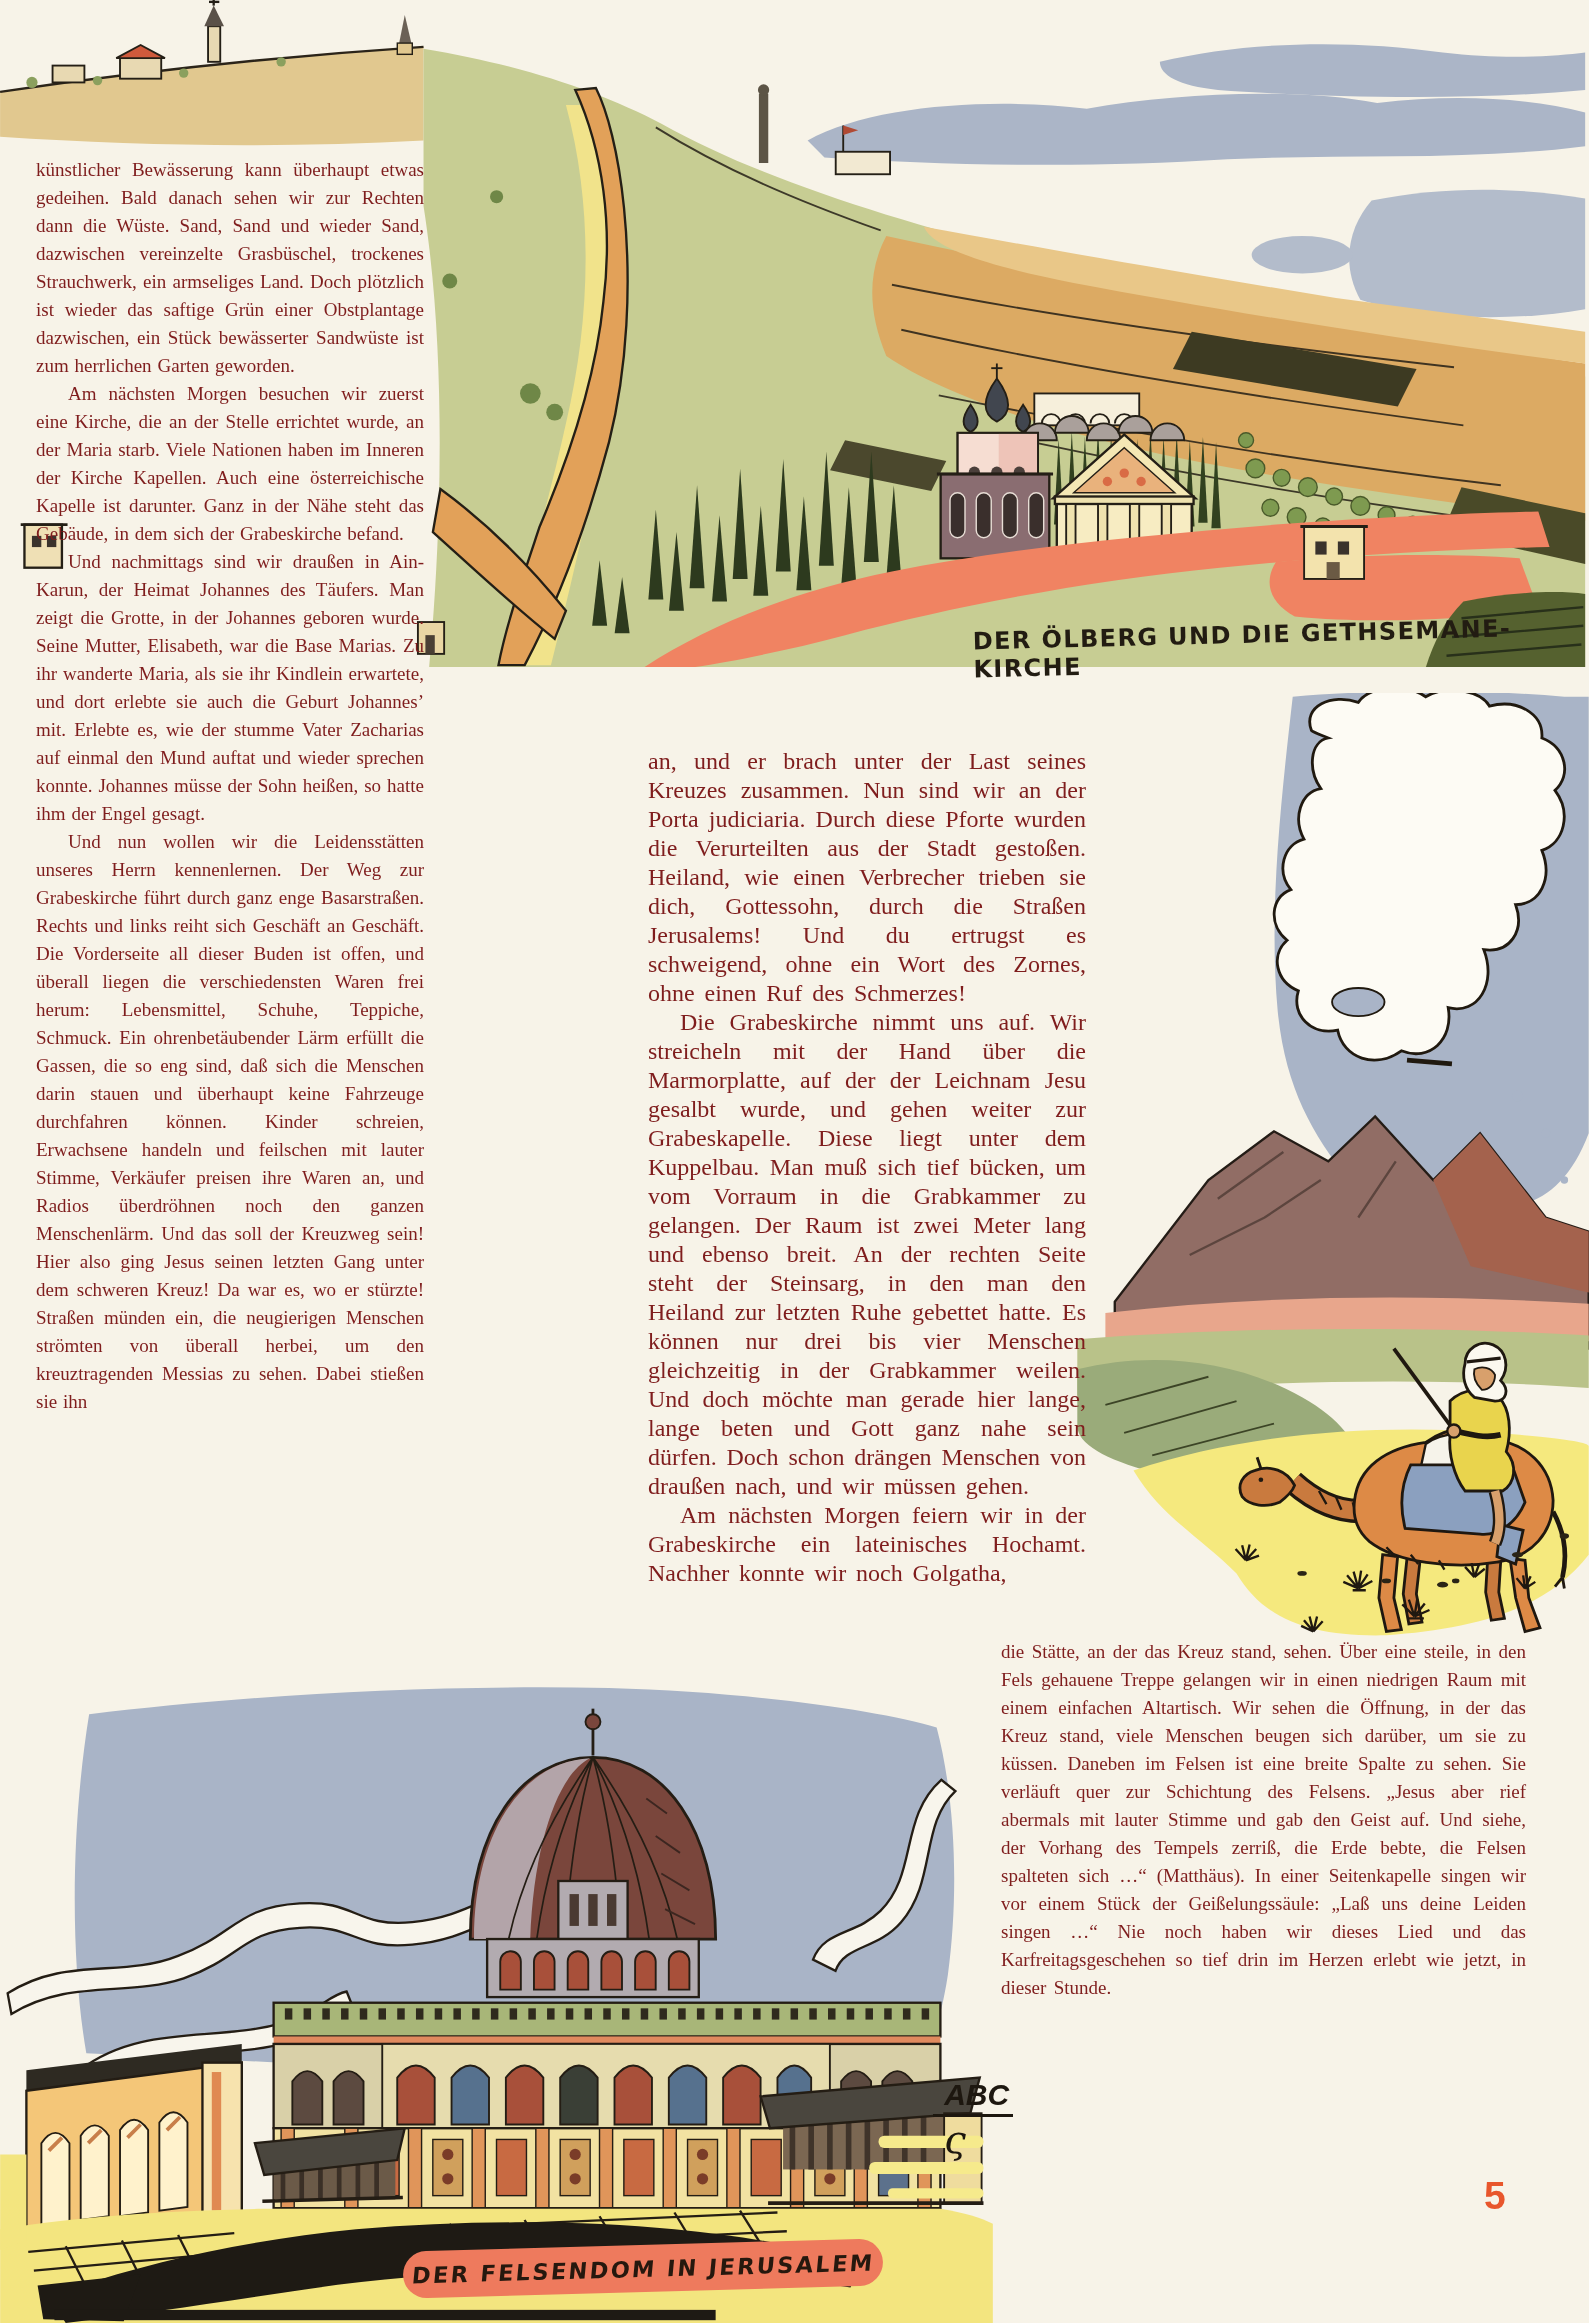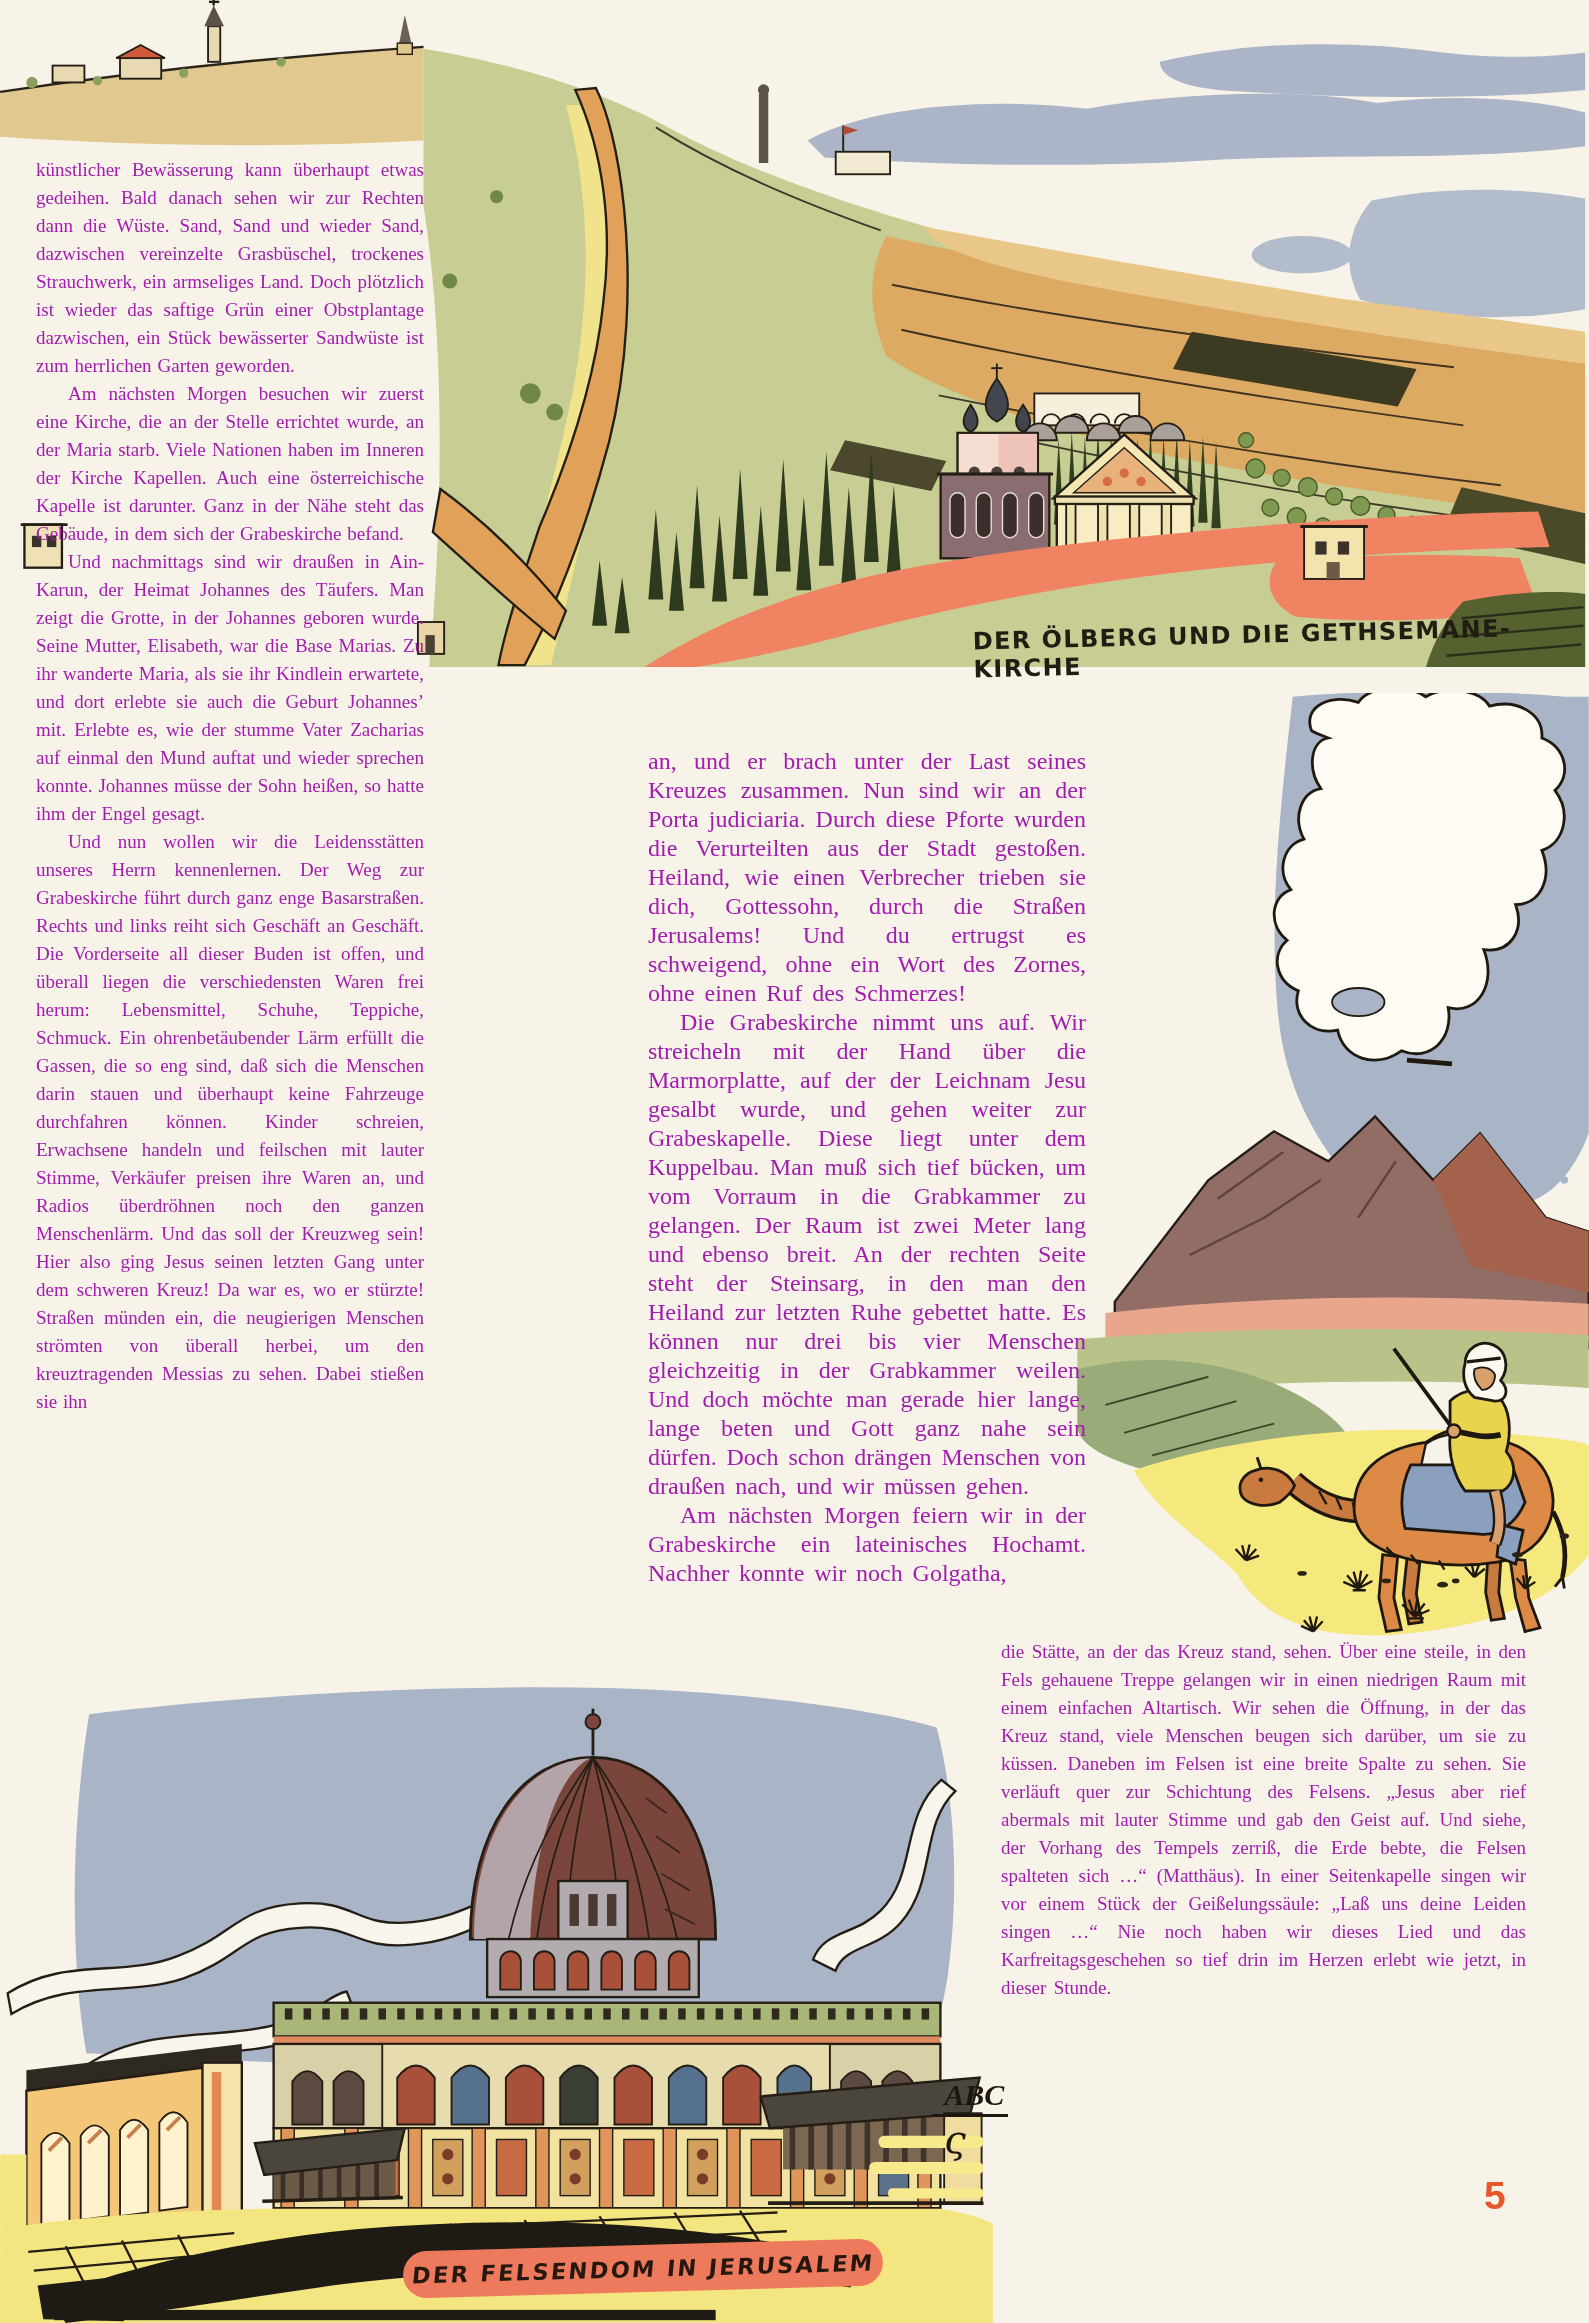--- a/index.html
+++ b/index.html
@@ -2,21 +2,21 @@
 <html style="font-size:15px"><head>
 <meta charset="utf-8">
 <style>
   html,body { margin:0; padding:0; background:#d8d2c2; }
   .page {
     position:relative; width:1589px; height:2324px;
     background:#f7f3e8; overflow:hidden;
     font-family:"Liberation Serif","DejaVu Serif",serif;
   }
   .illo { position:absolute; }
-  .col { position:absolute; text-align:justify; color:#a21caf; z-index:5; }
+  .col { position:absolute; text-align:justify; color:#7f1d1d; z-index:5; }
   .col p { margin:0; }
   .ind { text-indent:32px; }
   .col-left   { left:36px;   top:156px;  width:388px; font-size:19px; line-height:28px; word-spacing:.06em; }
   .col-right  { left:648px;  top:747px;  width:438px; font-size:24px; line-height:29px; word-spacing:.16em; }
   .col-bottom { left:1001px; top:1638px; width:525px; font-size:19px; line-height:28px;  word-spacing:.14em; }
   .spread { letter-spacing:.34em; margin-right:.5em; }
   .caption-top {
     position:absolute; left:973px; top:620px; width:618px; z-index:6;
     font-family:"DejaVu Sans",sans-serif; font-weight:700; font-size:24px;
     letter-spacing:1.4px; color:#221c12; transform:rotate(-1.4deg);
@@ -25,21 +25,21 @@
     position:absolute; left:403px; top:2245px; width:480px; height:47px; z-index:6;
     background:#ee7a5d; border-radius:24px; transform:rotate(-1.6deg);
     display:flex; align-items:center; justify-content:center;
   }
   .caption-band span {
     font-family:"DejaVu Sans",sans-serif; font-weight:700; font-size:22.5px;
     letter-spacing:2.3px; color:#26180e; transform:skewX(-7deg); white-space:nowrap;
   }
   .sig {
     position:absolute; left:933px; top:2078px; z-index:7;
-    font-family:Liberation Serif, serif; font-style:italic; font-weight:700;
+    font-family:Liberation Sans, sans-serif; font-style:italic; font-weight:700;
     font-size:30px; color:#1d170f; border-bottom:3.7px solid #1d170f; padding:0 3.7px 1.9px 11.2px;
   }
   .sig-squiggle {
     position:absolute; left:944px; top:2117px; z-index:7;
     font-family:"DejaVu Serif",serif; font-style:italic; font-size:39px; color:#1d170f;
   }
   .page-num {
     position:absolute; left:1484px; top:2174px; z-index:7;
     font-family:"Liberation Sans",sans-serif; font-weight:700; font-size:39px; color:#e8562c;
   }

